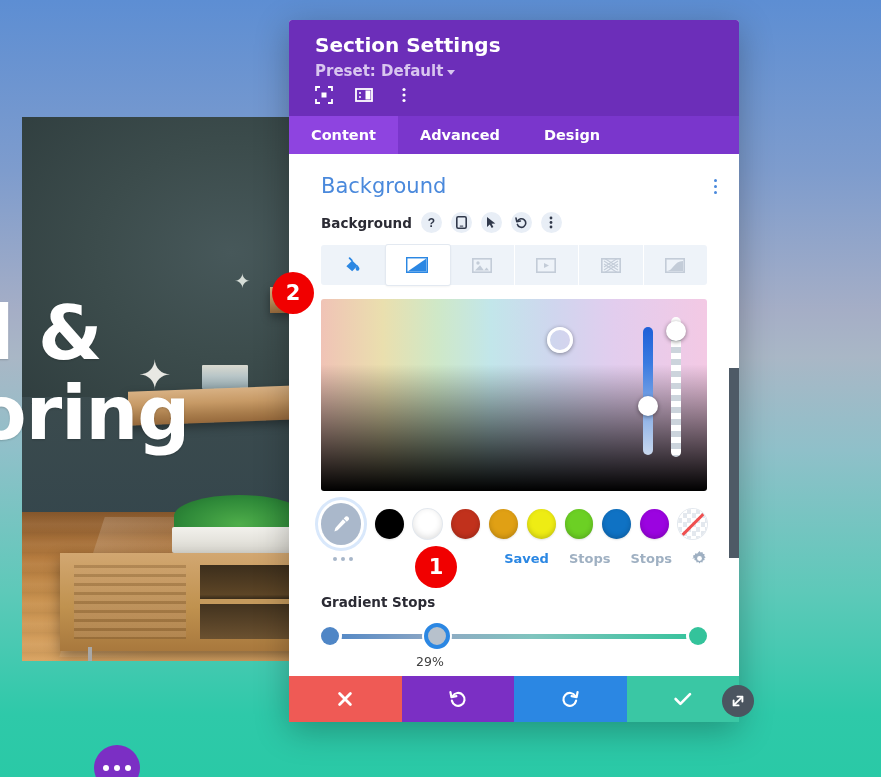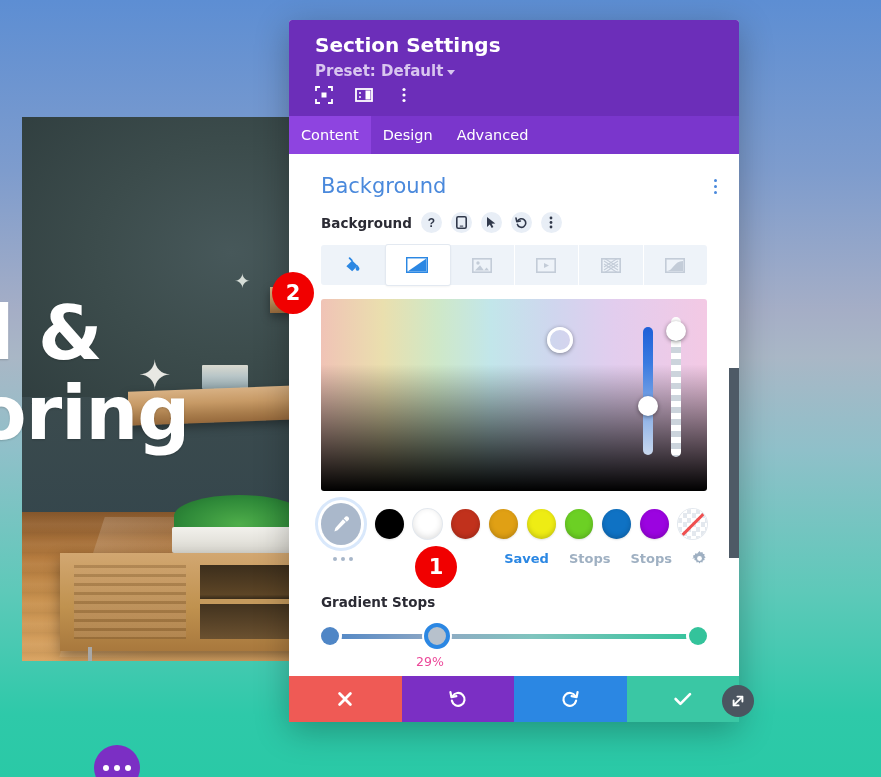--- a/index.html
+++ b/index.html
@@ -184,22 +184,22 @@
   }
   #header-icons { display: flex; align-items: center; gap: 22px; padding-top: 6px; }
   .hdr-icon { width: 18px; height: 18px; position: relative; }
 
   #modal-tabs {
     background: #7a36cc;
     display: flex;
     height: 38px;
   }
   .tab {
-    color: #fff; font-size: 14.5px; font-weight: 400;
-    padding: 0 12px; height: 38px; line-height: 38px;
+    color: #fff; font-size: 14.5px; font-weight: 700;
+    padding: 0 22px; height: 38px; line-height: 38px;
     font-family: "DejaVu Sans", sans-serif;
   }
   .tab.active { background: #8e44e0; }
 
   #modal-body {
     background: #fff;
     height: 522px;
     position: relative;
     overflow: hidden;
   }
@@ -357,21 +357,21 @@
   #stop-start { left: 0px;   background: #4f86c6; }
   #stop-end   { right: 0px;  background: #34c39b; }
   #stop-active {
     position: absolute; left: 103px; top: -1px;
     width: 26px; height: 26px; border-radius: 50%;
     background: #b7c1cc; border: 4px solid #2b87e3; box-sizing: border-box;
     box-shadow: 0 0 0 2px #fff;
   }
   #stop-pct {
     position: absolute; left: 95px; top: 30px;
-    font-size: 12.5px; color: #ec4899; font-weight: 400;
+    font-size: 12.5px; color: #404040; font-weight: 400;
     font-family: "DejaVu Sans", sans-serif;
   }
 
   
   #modal-scrollbar {
     position: absolute; right: 0px; top: 214px;
     width: 10px; height: 190px;
     background: #4e5a66; border-radius: 0;
   }
 
@@ -474,22 +474,22 @@
             <circle cx="9" cy="3.5" r="1.6" fill="#fff"></circle>
             <circle cx="9" cy="9" r="1.6" fill="#fff"></circle>
             <circle cx="9" cy="14.5" r="1.6" fill="#fff"></circle>
           </svg>
         </div>
       </div>
     </div>
 
     <div id="modal-tabs">
       <div class="tab active">Content</div>
+      <div class="tab">Advanced</div>
       <div class="tab">Design</div>
-      <div class="tab">Advanced</div>
     </div>
 
     <div id="modal-body">
 
       <div id="section-title-row">
         <div id="section-title">Background</div>
         <div class="kebab-blue">
           <i></i>
           <i></i>
           <i></i>

